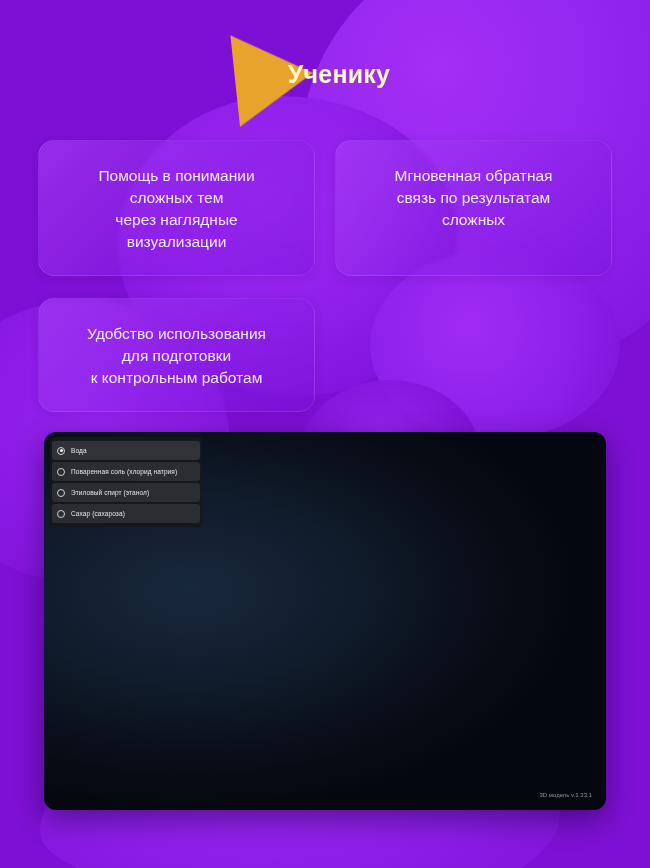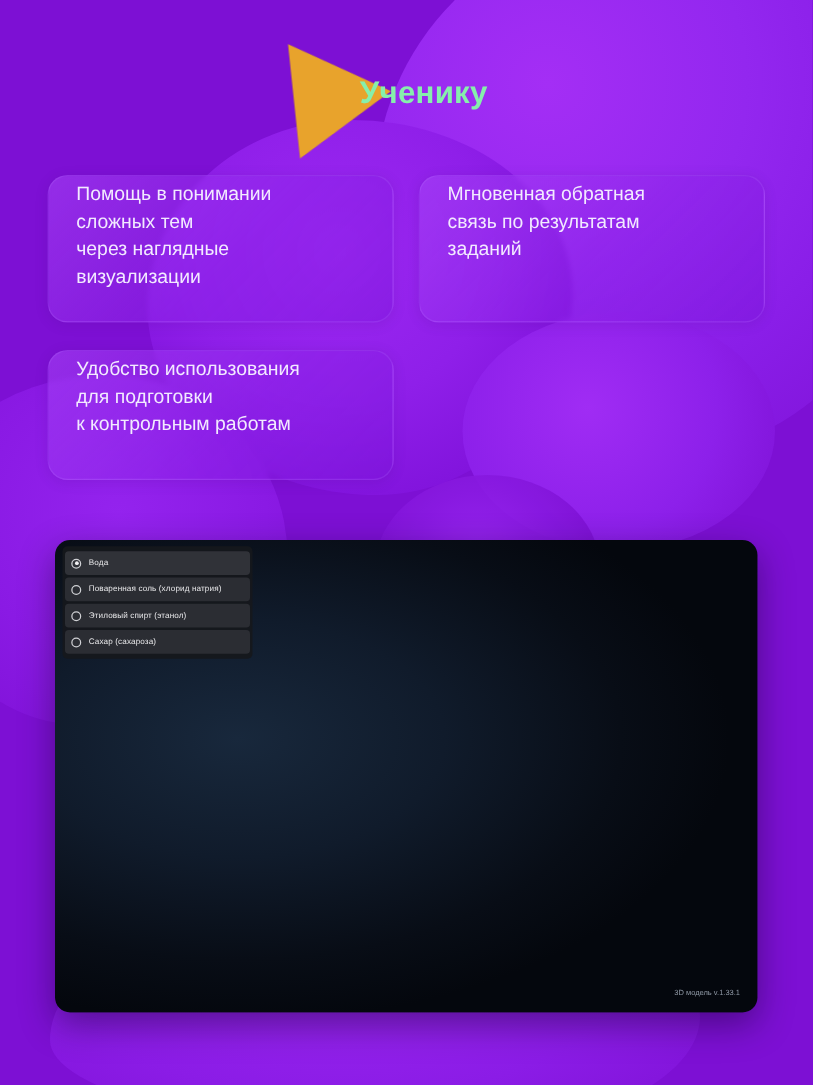--- a/index.html
+++ b/index.html
@@ -66,48 +66,49 @@
     border-left: 46px solid transparent;
     border-right: 46px solid transparent;
     border-bottom: 78px solid #e8a32c;
     transform: rotate(84deg);
     filter: drop-shadow(0 0 0.5px rgba(0,0,0,.2));
   }
   .header-title {
     position: absolute;
     left: 0; right: 0; top: 26px;
     text-align: center;
-    color: #86efac;
+    color: #fef9c3;
     font-size: 25px;
     font-weight: 700;
     letter-spacing: .2px;
     padding-left: 28px;
   }
 
   
   .cards {
     position: absolute;
     left: 38px; top: 140px;
     width: 574px;
     display: grid;
     grid-template-columns: 1fr 1fr;
     gap: 22px 20px;
   }
   .card {
     border-radius: 16px;
-    padding: 4px 22px 22px 22px;
+    padding: 24px 22px 22px 22px;
     min-height: 118px;
     color: #f2eaff;
     font-size: 15.5px;
     line-height: 1.42;
     background: linear-gradient(135deg, rgba(168,70,248,.55) 0%, rgba(140,36,232,.42) 55%, rgba(120,20,215,.38) 100%);
     border: 1px solid rgba(190,130,255,.18);
     backdrop-filter: blur(2px);
     box-shadow: 0 2px 10px rgba(60,0,110,.12);
     white-space: pre-line;
+    text-align: center;
   }
   .card.row2 { min-height: 104px; }
 
   
   .app-window {
     position: absolute;
     left: 44px; top: 432px;
     width: 562px; height: 378px;
     border-radius: 12px;
     overflow: hidden;
@@ -179,21 +180,21 @@
   <div class="header-title">Ученику</div>
 </div>
 
 <div class="cards">
   <div class="card">Помощь в понимании
 сложных тем
 через наглядные
 визуализации</div>
   <div class="card row2">Мгновенная обратная
 связь по результатам
-заданий</div>
+сложных</div>
   <div class="card row2">Удобство использования
 для подготовки
 к контрольным работам</div>
 </div>
 
 <div class="app-window">
   <div class="scene"></div>
 
   <div class="radio-list">
     <div class="radio-item selected">

